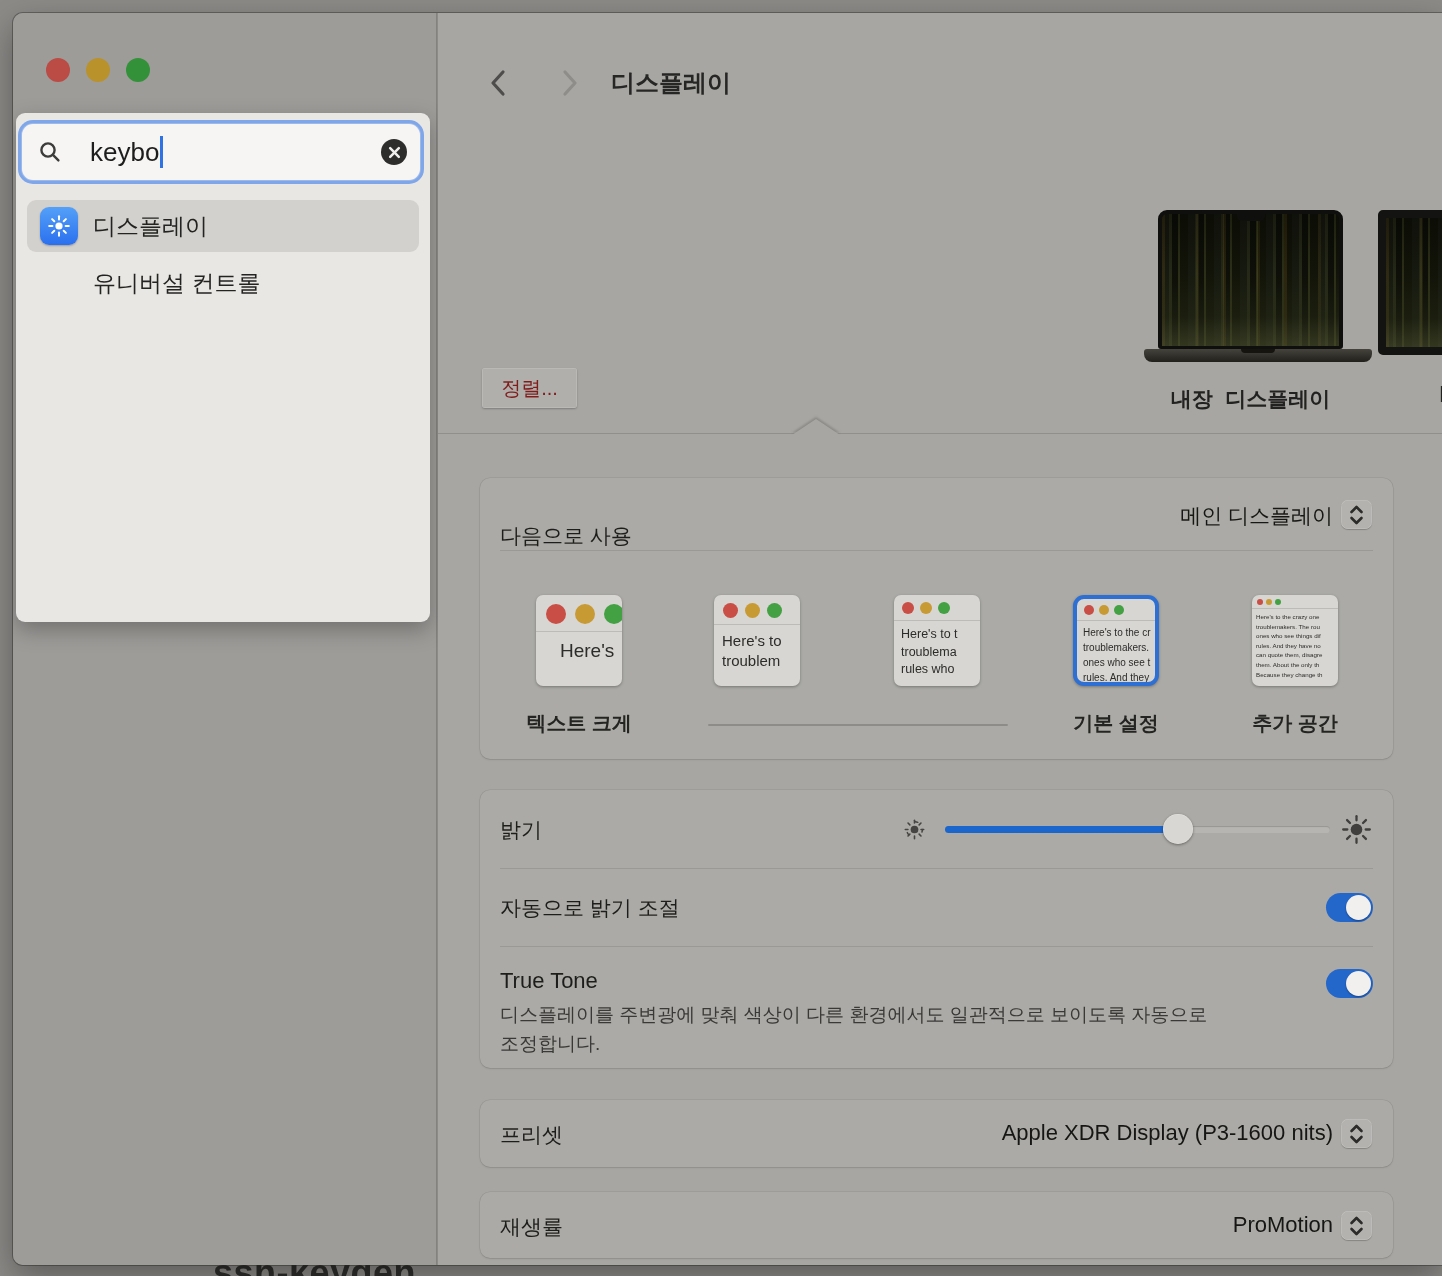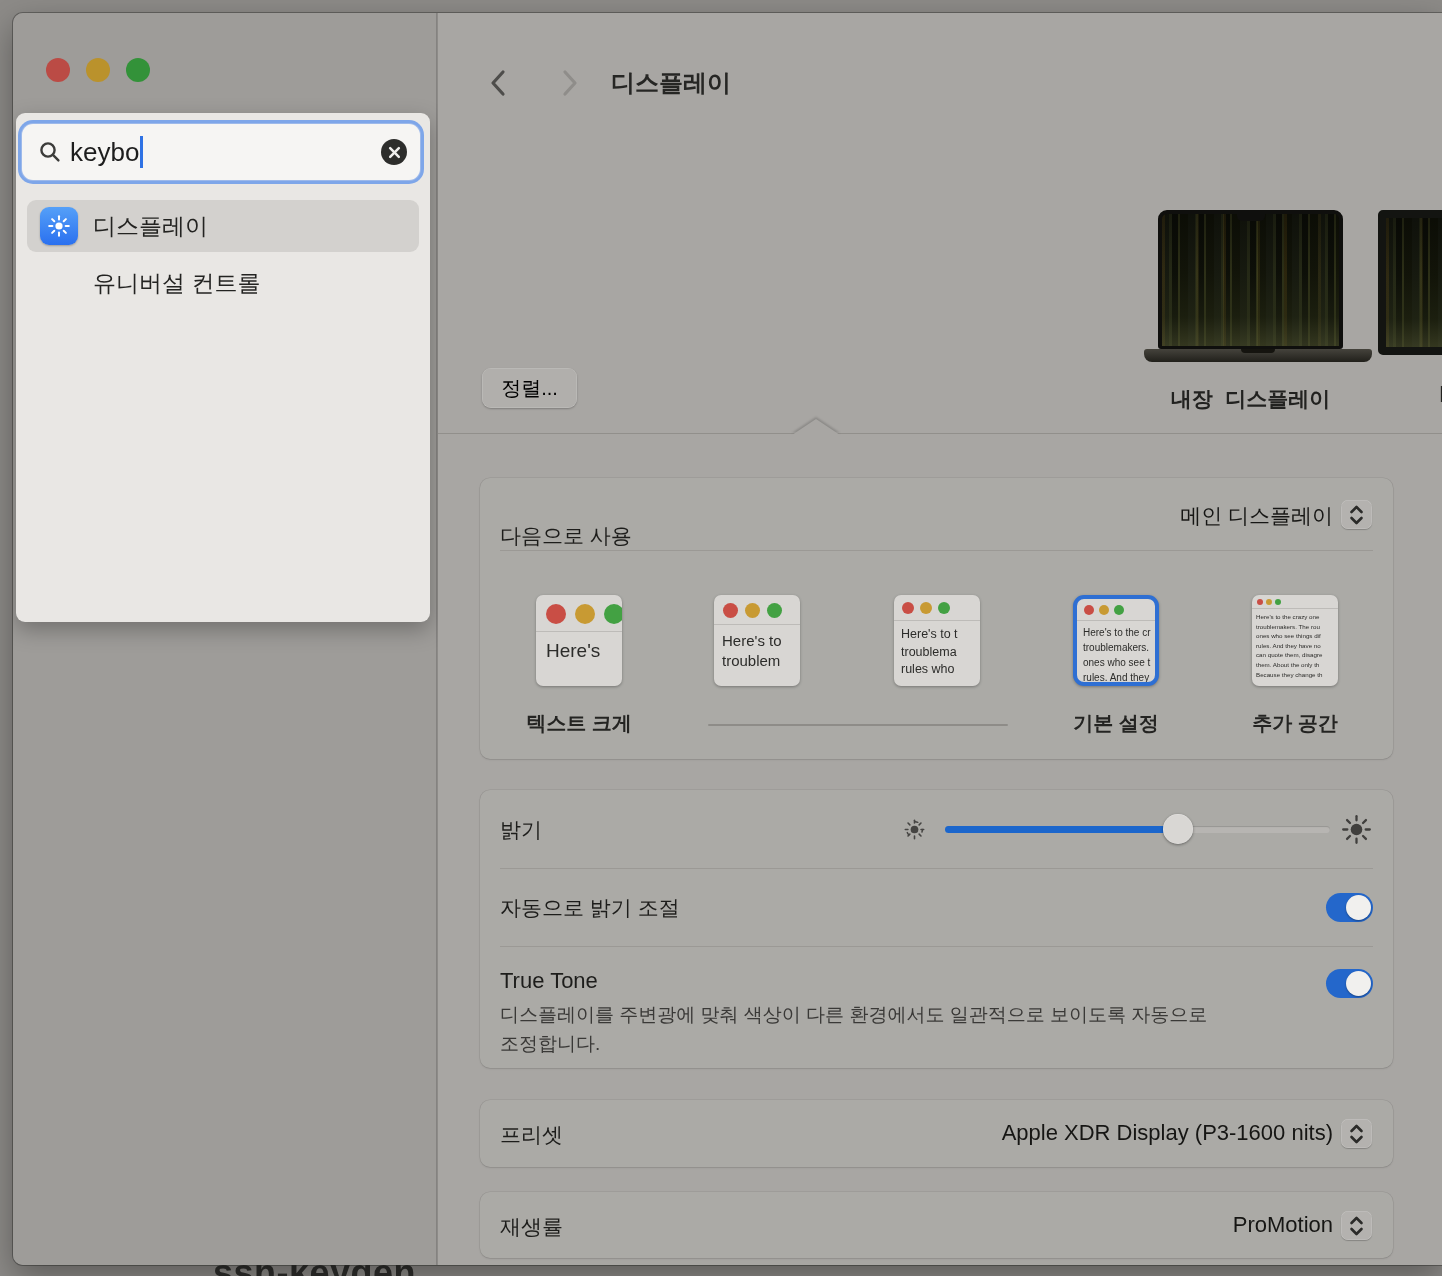--- a/index.html
+++ b/index.html
@@ -21,21 +21,21 @@
   .tl.red { left:33px; background:#bb4b45; }
   .tl.yellow { left:73px; background:#ba922c; }
   .tl.green { left:113px; background:#339239; }
 
   
   .search-panel { position:absolute; left:3px; top:100px; width:414px; height:509px;
     background:#e9e7e4; border-radius:9px; box-shadow:0 8px 22px rgba(0,0,0,.28); }
   .search-field { position:absolute; left:6px; top:11px; width:398px; height:56px;
     background:#f6f5f3; border-radius:11px; box-shadow:0 0 0 1px #9db9ea, 0 0 0 4px #7ea6e9; display:flex; align-items:center; }
   .search-field .mag { margin-left:16px; display:flex; color:#3c3c3a; }
-  .search-text { margin-left:8px; font-size:26px; font-weight:500; color:#1d1d1d; }
+  .search-text { margin-left:28px; font-size:26px; font-weight:500; color:#1d1d1d; }
   .caret { display:inline-block; width:3px; height:32px; background:#2f72e4; vertical-align:middle; margin-left:1px; }
   .clear-btn { position:absolute; right:13px; top:15px; width:26px; height:26px; border-radius:50%;
     background:#2d2d2b; display:flex; align-items:center; justify-content:center; }
 
   .result-row1 { position:absolute; left:11px; top:87px; width:392px; height:52px; background:#d3d1ce;
     border-radius:9px; display:flex; align-items:center; }
   .app-icon { width:38px; height:38px; margin-left:13px; border-radius:9px;
     background:linear-gradient(180deg,#55a0f8,#2a70ef); display:flex; align-items:center; justify-content:center;
     box-shadow:0 1px 2px rgba(0,0,0,.25); }
   .result-label { margin-left:15px; font-size:23px; color:#232321; }
@@ -59,21 +59,21 @@
   .laptop-notch { position:absolute; left:50%; top:-1px; transform:translateX(-50%); width:28px; height:8px; background:#0f0f0d; border-radius:0 0 5px 5px; }
   .laptop-base { position:absolute; left:706px; top:336px; width:228px; height:13px;
     background:linear-gradient(180deg,#45433c,#21201b); border-radius:3px 3px 8px 8px; }
   .laptop-base::after { content:""; position:absolute; left:50%; top:0; transform:translateX(-50%); width:34px; height:4px; background:#15140f; border-radius:0 0 4px 4px; }
   .monitor { position:absolute; left:940px; top:197px; width:245px; height:145px;
     border:8px solid #131411; border-radius:5px; }
   .disp-label { position:absolute; text-align:center; color:#222220;font-family:Liberation Mono, monospace; }
   .disp-label.builtin { left:720px; top:372px; width:185px; font-size:21px; font-weight:600; }
   .disp-label.external { left:935px; top:370px; width:255px; font-size:23px; font-weight:700; }
   .arrange-btn { position:absolute; left:44px; top:355px; width:95px; height:40px; background:#b1afac;
-    border-radius:9px; display:flex; align-items:center; justify-content:center; font-size:20px; color:#000000;
+    border-radius:3px; display:flex; align-items:center; justify-content:center; font-size:20px; color:#7f1d1d;
     box-shadow:0 1px 2px rgba(0,0,0,.25), inset 0 0 0 .5px rgba(255,255,255,.25); }
   .displays-divider { position:absolute; left:0; top:420px; width:100%; height:1px; background:#918f8b; }
   .sel-triangle { position:absolute; left:354px; top:406px; width:0; height:0;
     border-left:24px solid transparent; border-right:24px solid transparent; border-bottom:16px solid #a8a6a3;
     filter:drop-shadow(0 -1.5px 1px rgba(0,0,0,.18)); }
 
   
   .card { position:absolute; left:42px; width:913px; background:#abaaa6; border-radius:10px;
     box-shadow:0 0 0 .5px rgba(0,0,0,.10), 0 1px 2px rgba(0,0,0,.10); }
   .card-divider { position:absolute; left:20px; right:20px; height:1px; background:#9b9995; }
@@ -95,21 +95,21 @@
   .opt.selected .mini { border:4px solid #2e6fd3; border-radius:11px; }
   .dots { display:flex; align-items:center; }
   .dot { border-radius:50%; flex:0 0 auto; }
   .dot.r { background:#c94e45; } .dot.y { background:#c89a33; } .dot.g { background:#43a143; }
   .mini .sep { height:1px; background:#bdbbb8; }
   .mini .txt { color:#2c2c2a; }
   .opt-lbl { position:absolute; top:115px; left:0; width:100%; font-size:20px; font-weight:600; color:#242422; }
 
   .opt0 { left:34px; }  .opt1 { left:212px; } .opt2 { left:392px; } .opt3 { left:571px; } .opt4 { left:750px; }
   .opt0 .dots { gap:9px; padding:9px 0 7px 10px; } .opt0 .dot { width:20px; height:20px; }
-  .opt0 .txt { font-size:19px; font-weight:500; padding:8px 0 0 10px; }
+  .opt0 .txt { font-size:19px; font-weight:500; padding:8px 0 0 24px; }
   .opt1 .dots { gap:7px; padding:8px 0 6px 9px; }  .opt1 .dot { width:15px; height:15px; }
   .opt1 .txt { font-size:15px; line-height:1.35; padding:6px 0 0 8px; }
   .opt2 .dots { gap:6px; padding:7px 0 6px 8px; }  .opt2 .dot { width:12px; height:12px; }
   .opt2 .txt { font-size:12.5px; line-height:1.4; padding:5px 0 0 7px; }
   .opt3 .dots { gap:5px; padding:6px 0 5px 7px; }  .opt3 .dot { width:10px; height:10px; }
   .opt3 .txt { font-size:10px; line-height:1.5; padding:4px 0 0 6px; }
   .opt4 .dots { gap:3px; padding:4px 0 3px 5px; }  .opt4 .dot { width:6px; height:6px; }
   .opt4 .txt { font-size:6.2px; line-height:1.55; padding:3px 0 0 4px; }
   .scale-line { position:absolute; left:228px; top:246px; width:300px; height:2px; background:#8e8c88; border-radius:1px; }
 

